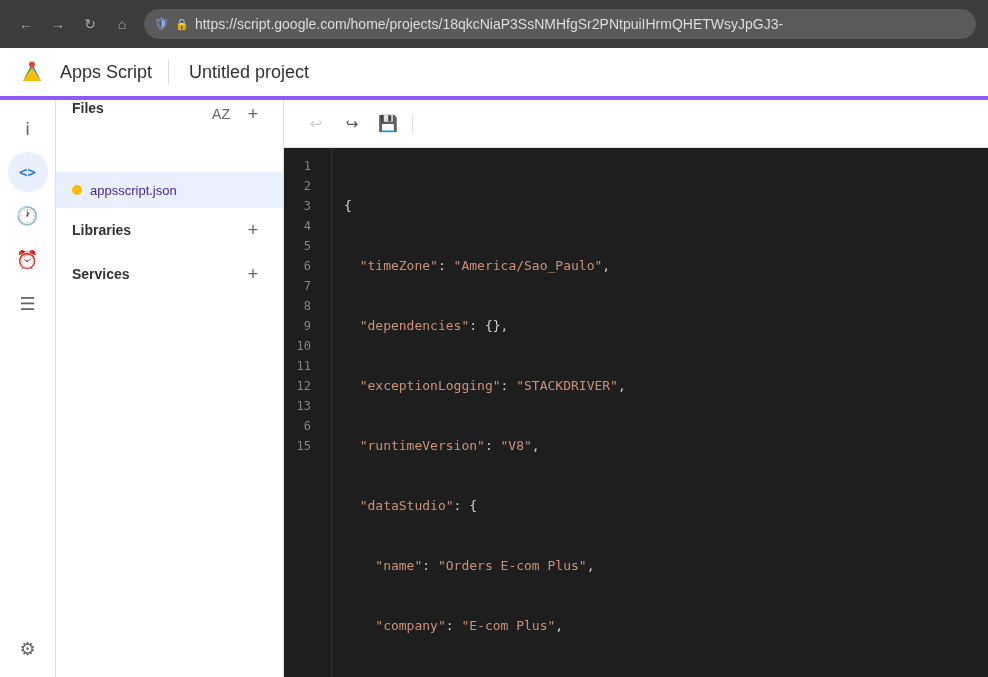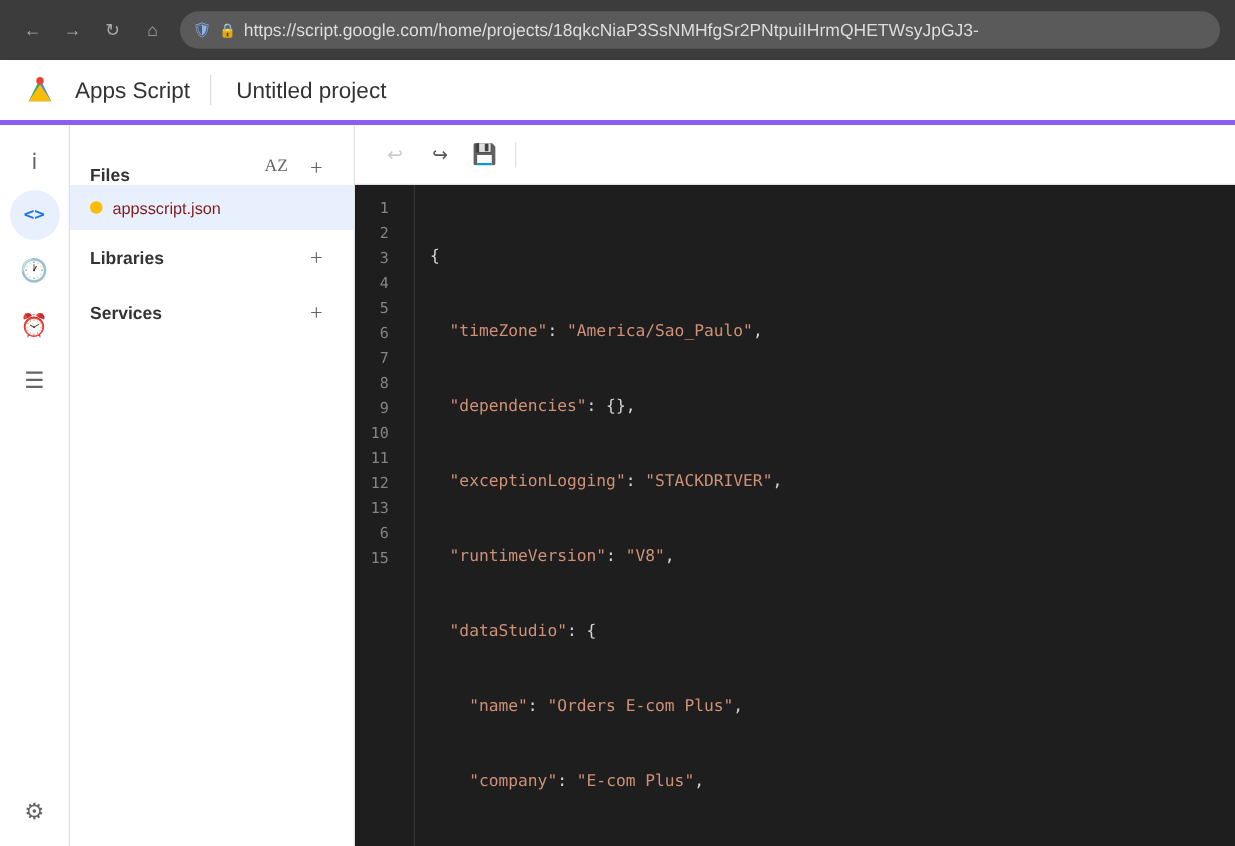--- a/index.html
+++ b/index.html
@@ -118,21 +118,21 @@
     .file-panel {
       width: 228px;
       background: #fff;
       border-right: 1px solid #e0e0e0;
       display: flex;
       flex-direction: column;
     }
     .file-panel-header {
       height: 48px;
       display: flex;
-      align-items: flex-end;
+      align-items: flex-start;
       padding: 0 16px;
       justify-content: space-between;
     }
     .file-panel-title {
       font-size: 14px;
       font-weight: 600;
       color: #333;
     }
     .file-panel-actions {
       display: flex;
@@ -141,32 +141,32 @@
     }
     .panel-icon-btn {
       width: 28px; height: 28px;
       display: flex; align-items: center; justify-content: center;
       border-radius: 4px;
       cursor: pointer;
       color: #666;
       font-size: 14px;
       background: none;
       border: none;
-      font-family: Liberation Serif, serif;
     }
 
     .file-item {
       height: 36px;
       display: flex;
       align-items: center;
       padding: 0 16px;
       gap: 8px;
       cursor: pointer;
       font-size: 13px;
-      color: #7f1d1d;
+      color: #4c1d95;
+      margin-top: 24px;
     }
     .file-item.active { background: #e8f0fe; }
     .file-dot {
       width: 10px; height: 10px;
       border-radius: 50%;
       background: #fbbc04;
     }
 
     .section-header {
       height: 44px;

